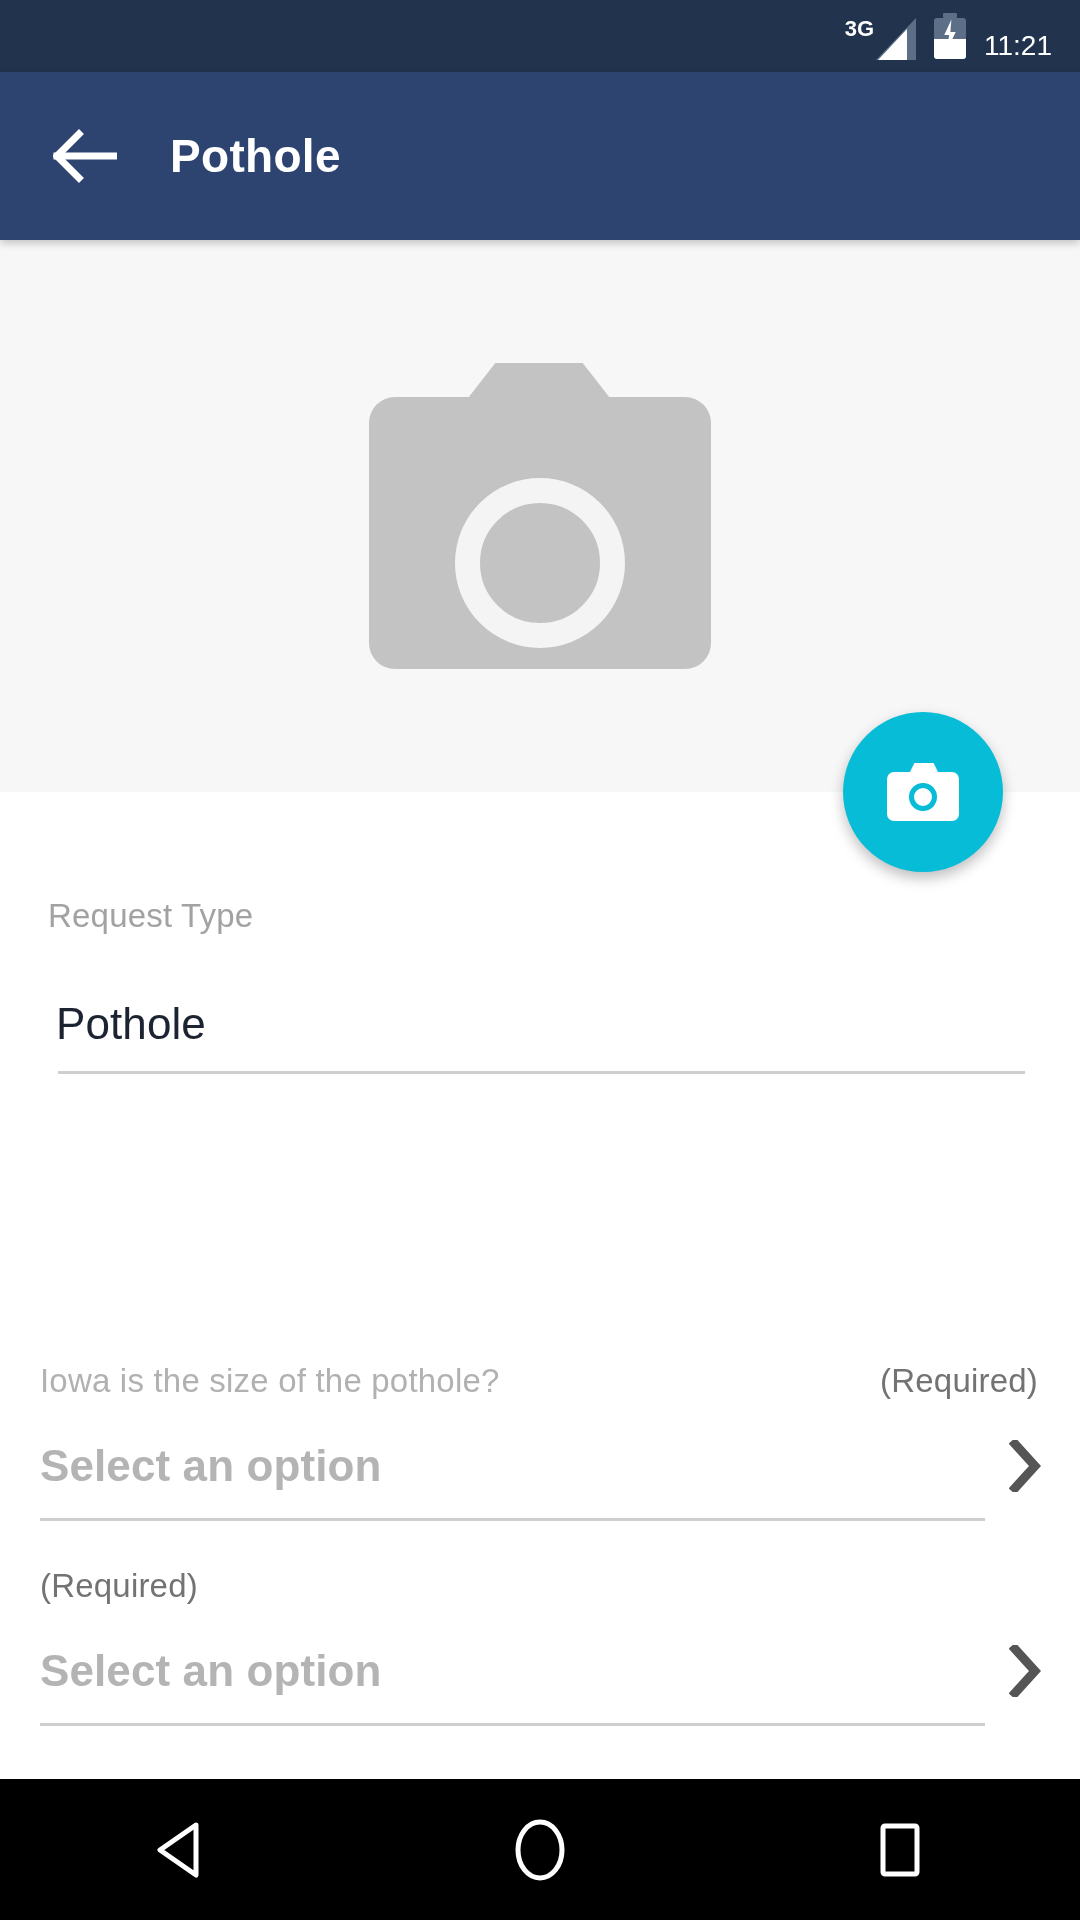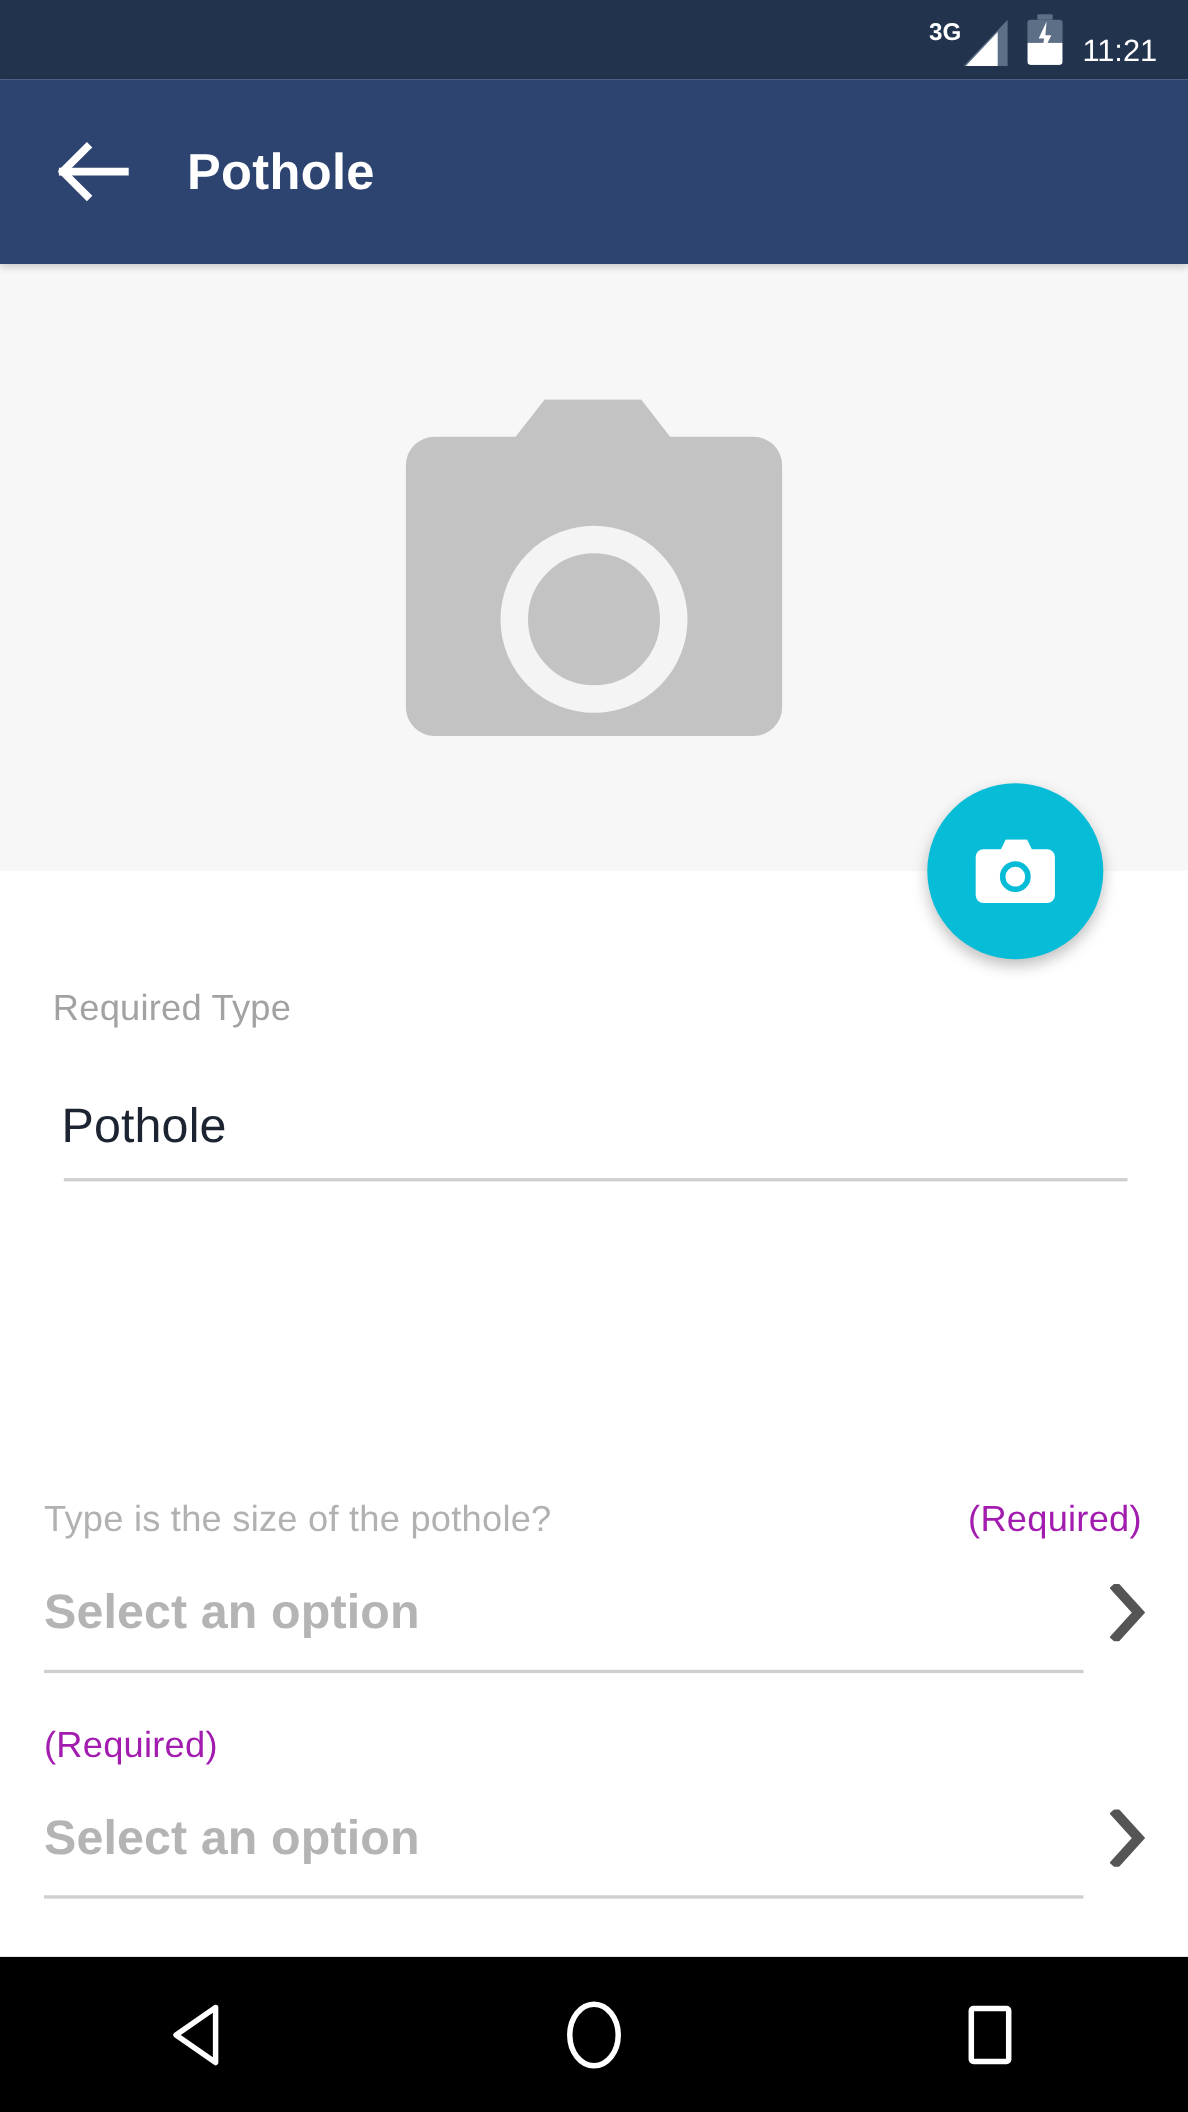--- a/index.html
+++ b/index.html
@@ -122,21 +122,21 @@
     color:#a2a2a2; font-size:33px; letter-spacing:0.2px; line-height:1.2;
   }
   .field-value {
     color:#1c2331; font-size:44px; line-height:1.25; letter-spacing:0.1px;
   }
   .underline { background:#cfcfcf; height:3px; }
 
   .q-row { position:absolute; left:0; width:1080px; }
   .q-head { display:flex; align-items:baseline; justify-content:space-between; }
   .q-text { color:#b1b1b1; font-size:33px; letter-spacing:0.2px; }
-  .q-req  { color:#a21caf; font-size:33px; letter-spacing:0.2px; }
+  .q-req  { color:#737373; font-size:33px; letter-spacing:0.2px; }
   .q-select { display:flex; align-items:center; justify-content:space-between;font-weight:bold; }
   .q-placeholder { color:#b4b4b4; font-size:44px; letter-spacing:0.1px; }
   .chev { width:42px; height:56px; display:flex; align-items:center; justify-content:center; }
 
   
   .nav-bar {
     position:absolute; left:0; top:1779px; width:1080px; height:141px;
     background:#000000;
     display:flex; align-items:center; justify-content:space-around;
   }
@@ -189,29 +189,29 @@
     <span class="fab-cam">
       <span class="bump"></span>
       <span class="body"></span>
       <span class="lens"></span>
     </span>
   </div>
 
   <div class="form">
 
     <div class="field" style="top:104px;">
-      <div class="field-label" style="margin-left:48px;">Required Type</div>
+      <div class="field-label" style="margin-left:48px;">Request Type</div>
       <div class="field-value" style="margin-left:56px; margin-top:60px;">Pothole</div>
       <div class="underline" style="margin-left:58px; margin-top:20px; width:967px;"></div>
     </div>
 
 
     <div class="q-row" style="top:570px;">
       <div class="q-head" style="padding:0 42px 0 40px;">
-        <span class="q-text">Type is the size of the pothole?</span>
+        <span class="q-text">Iowa is the size of the pothole?</span>
         <span class="q-req">(Required)</span>
       </div>
       <div class="q-select" style="padding:0 34px 0 40px; margin-top:38px;">
         <span class="q-placeholder">Select an option</span>
         <span class="chev">
           <svg width="32" height="52" viewBox="0 0 32 52">
             <path d="M6 4 L26 26 L6 48" stroke="#555555" stroke-width="9" fill="none" stroke-linecap="square" stroke-linejoin="miter"></path>
           </svg>
         </span>
       </div>

